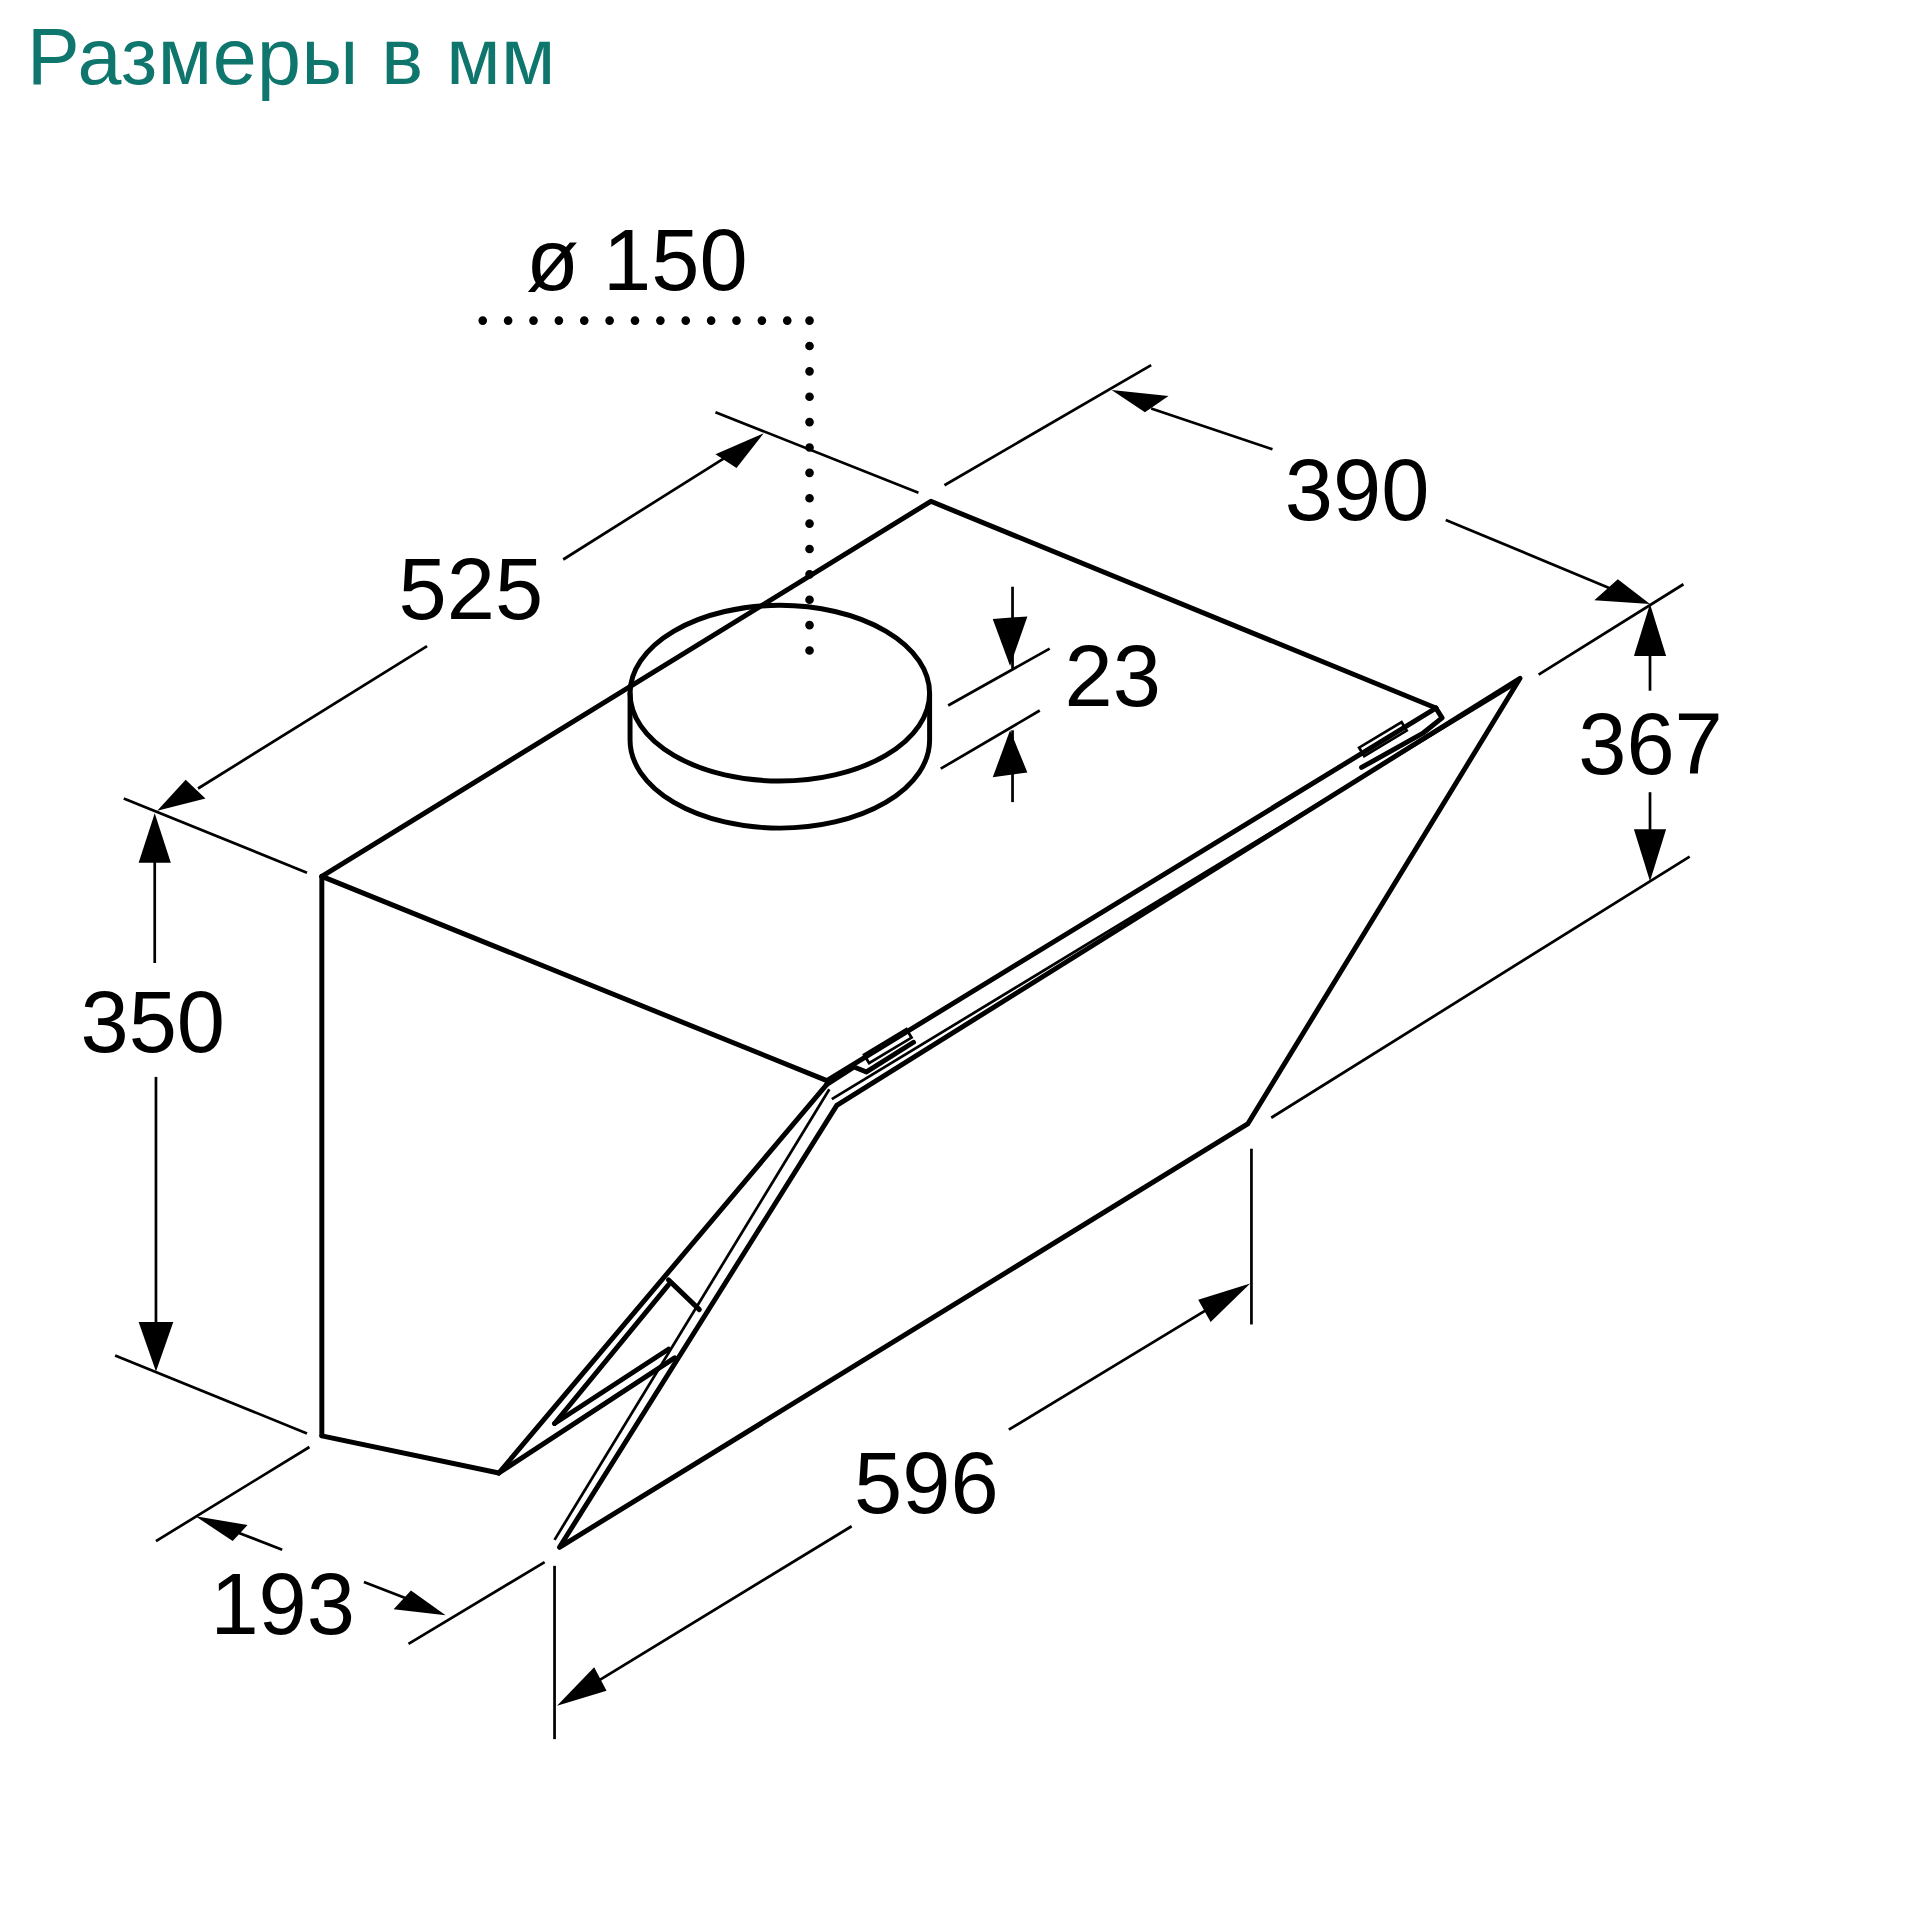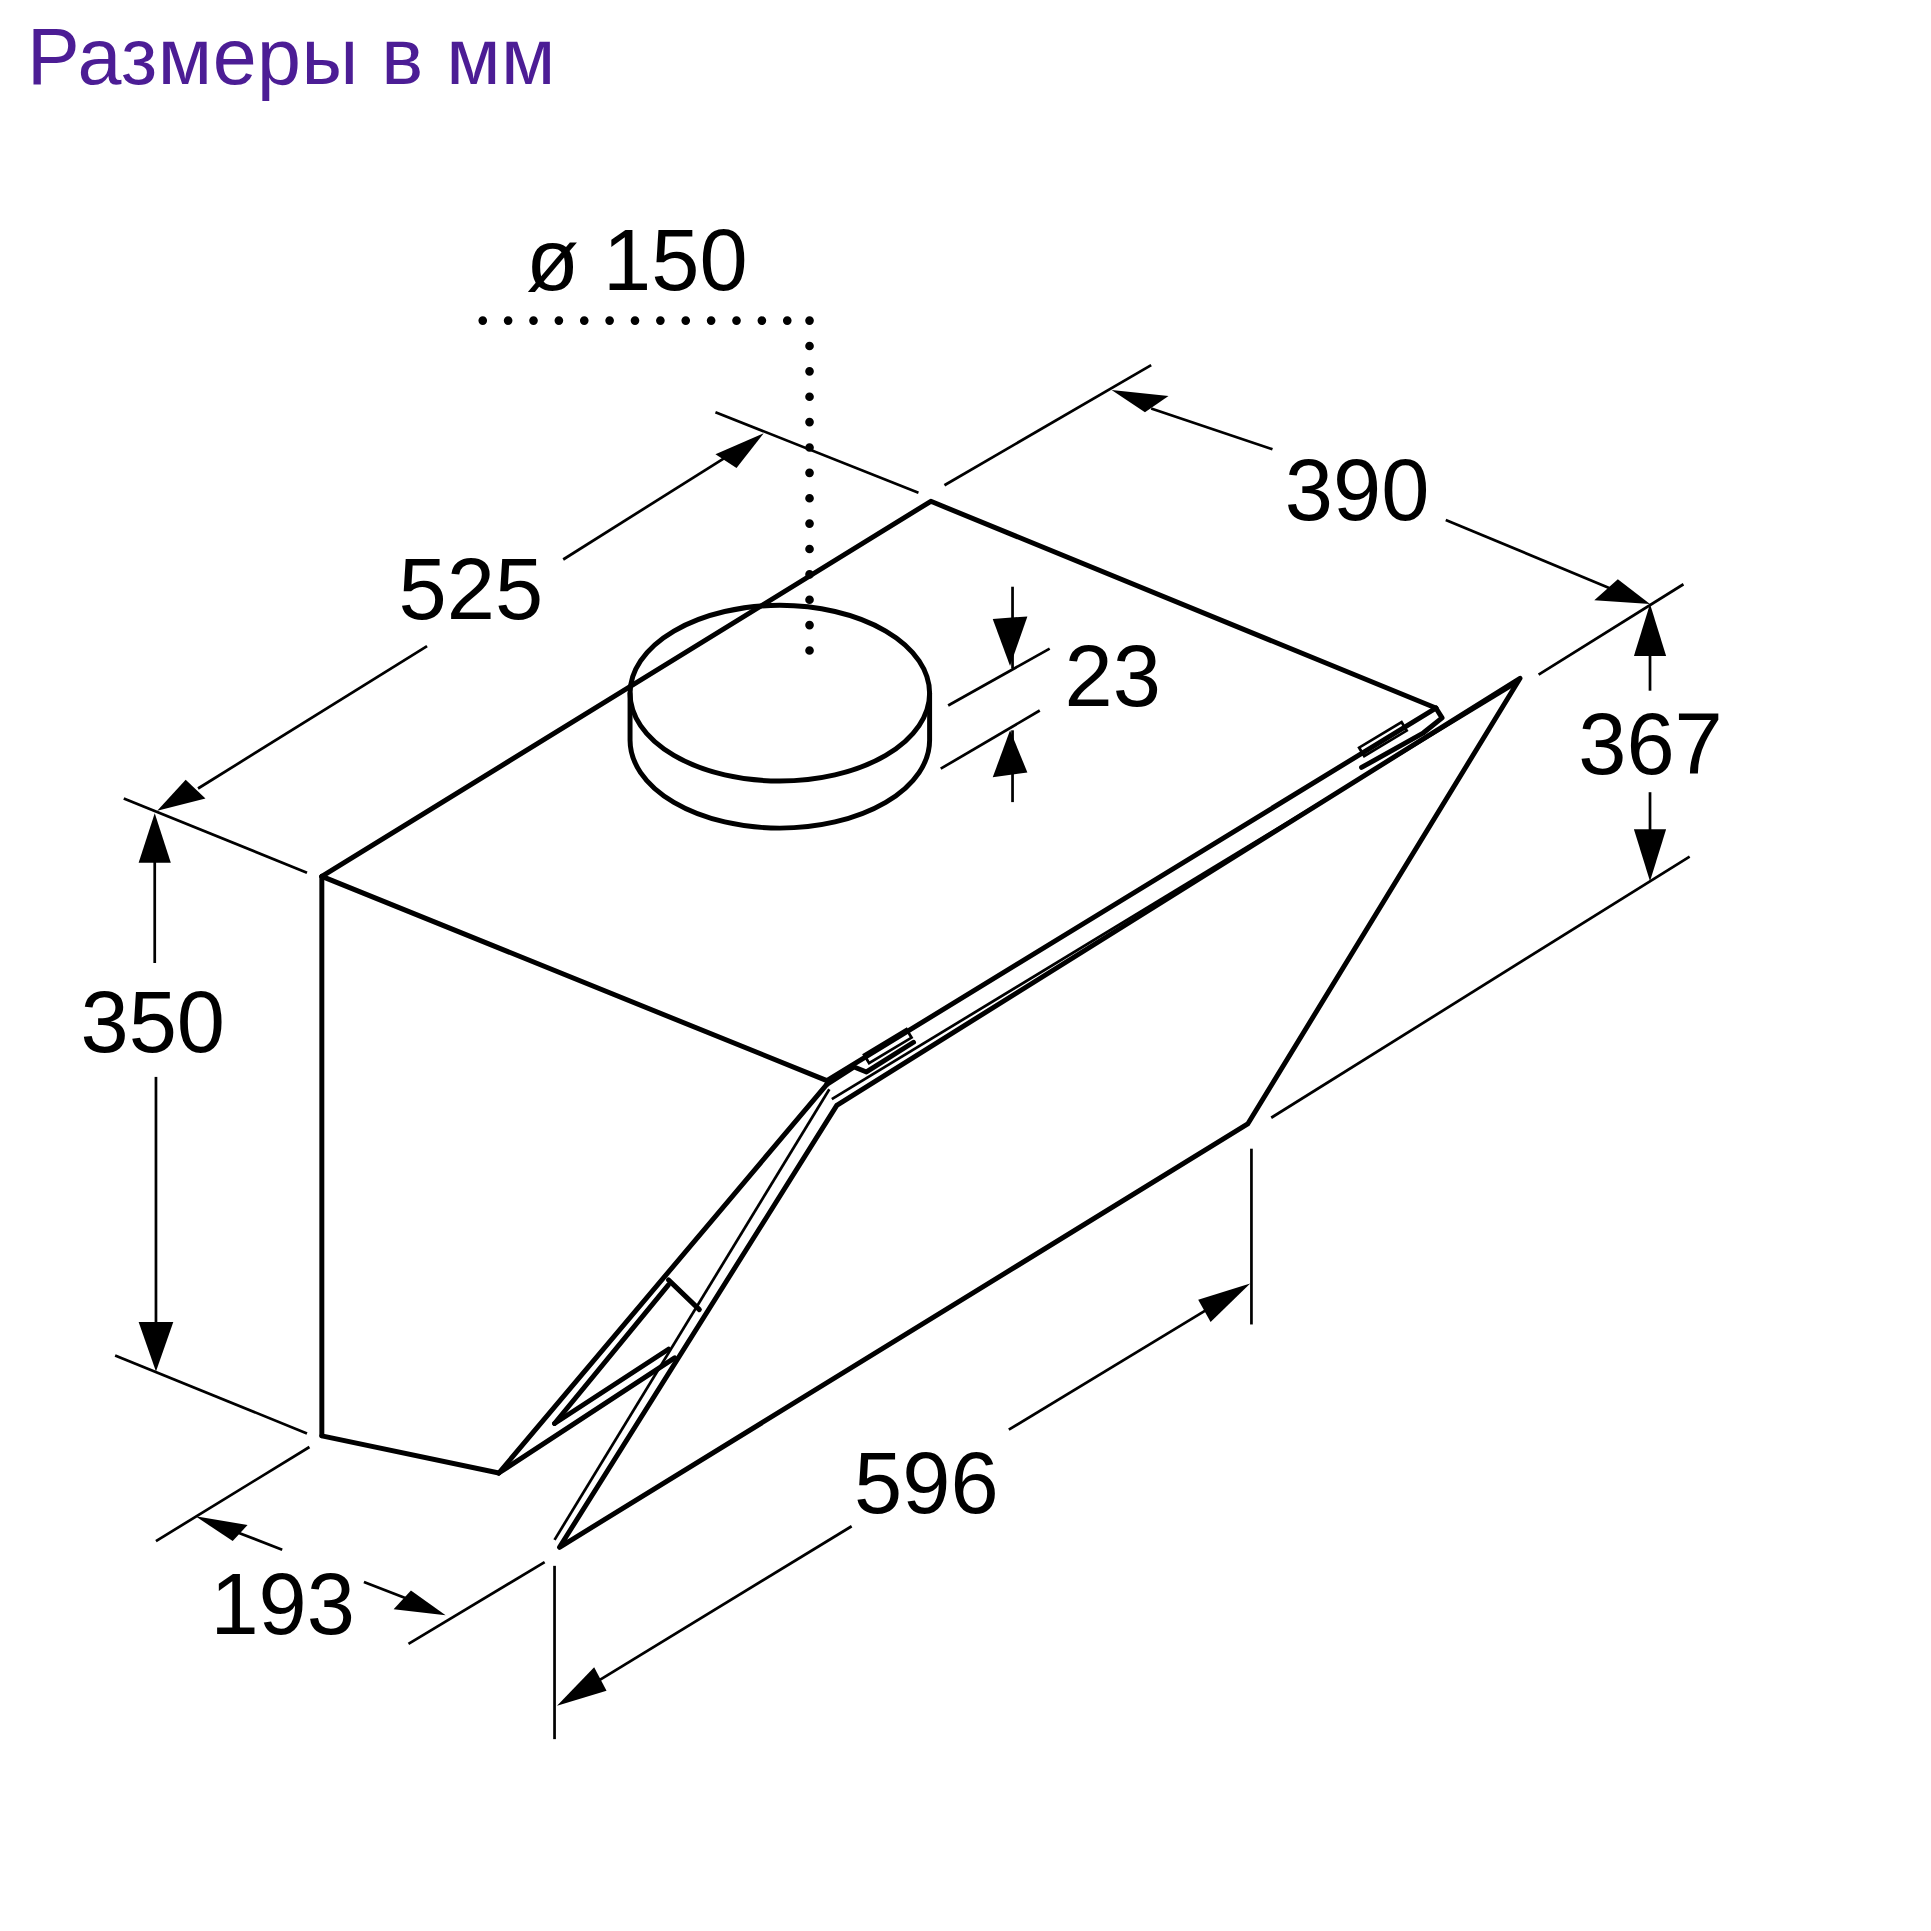--- a/index.html
+++ b/index.html
@@ -1,20 +1,20 @@
 <!DOCTYPE html>
 <html><head>
 <meta charset="utf-8">
 <style>
   html, body { margin:0; padding:0; background:#ffffff; }
   body { width:1931px; height:1931px; overflow:hidden; position:relative; }
   #title {
     position:absolute; left:27px; top:17.4px;
     font-family:"Liberation Sans", sans-serif;
-    font-size:79px; color:#4c1d95; line-height:1; letter-spacing:0.5px;
+    font-size:79px; color:#0f766e; line-height:1; letter-spacing:0.5px;
   }
   svg { position:absolute; left:0; top:0; width:1931px; height:1931px; }
   .lbl { font-family:"Liberation Sans", sans-serif; font-size:70px; fill:#000; }
   .thick { stroke:#000; stroke-width:4; fill:none; stroke-linejoin:round; stroke-linecap:round; }
   .thin { stroke:#000; stroke-width:2.2; fill:none; }
   .arrow { fill:#000; stroke:none; }
   .dots { stroke:#000; stroke-width:7; stroke-linecap:round; stroke-dasharray:0 20.5; fill:none; }
 </style>
 </head>
 <body>

